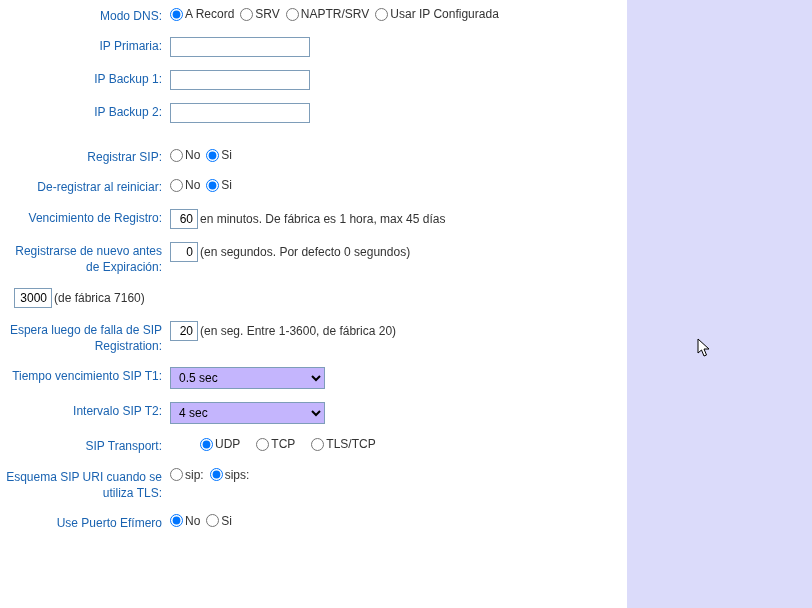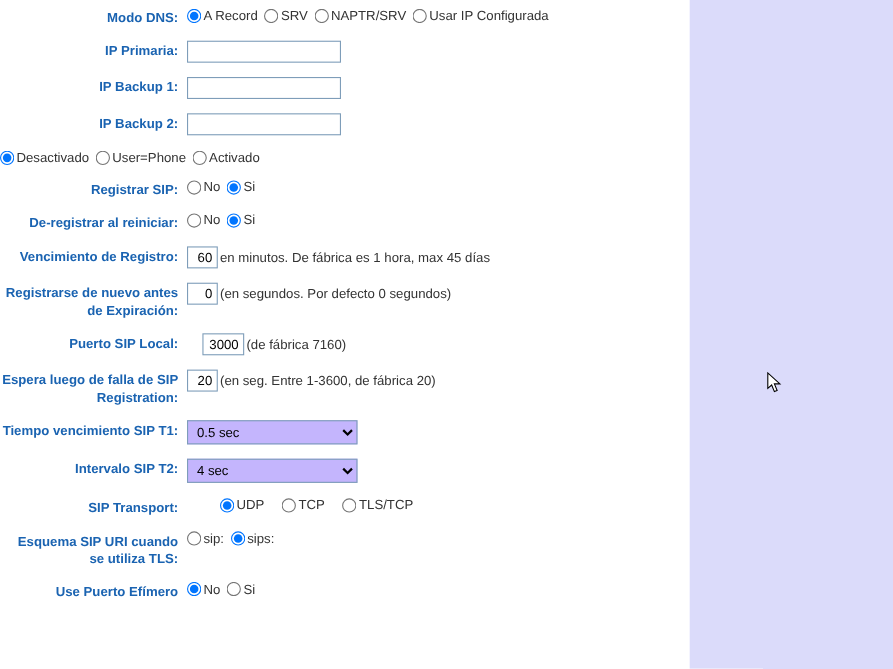--- a/index.html
+++ b/index.html
@@ -32,21 +32,21 @@
   .row {
     display: flex;
     align-items: flex-start;
     margin-bottom: 12px;
   }
   .label-cell {
     width: 170px;
     flex-shrink: 0;
     text-align: right;
     color: #1a63b1;
-    font-weight: bold;
+    font-weight: normal;
     padding-right: 8px;
     padding-top: 2px;
     line-height: 1.35;
   }
   .value-cell {
     flex: 1;
     display: flex;
     flex-wrap: wrap;
     align-items: center;
     gap: 3px 2px;
@@ -133,34 +133,20 @@
   </div>
 
   <div class="row">
     <div class="label-cell">IP Backup 2:</div>
     <div class="value-cell">
       <input type="text" class="wide-input" value="" style="">
     </div>
   </div>
 
   <div class="row">
-    <div class="value-cell">
-      <label>
-          <input type="radio" name="tel_uri" checked="" style="">
-          <span>Desactivado</span>
-        </label>
-      <label>
-          <input type="radio" name="tel_uri" style="">
-          <span>User=Phone</span>
-        </label>
-      <label>
-          <input type="radio" name="tel_uri" style="">
-          <span>Activado</span>
-        </label>
-    </div>
   </div>
 
   <div class="row">
     <div class="label-cell">Registrar SIP:</div>
     <div class="value-cell">
       <label>
           <input type="radio" name="registrar_sip" style="">
           <span>No</span>
         </label>
       <label>
@@ -194,21 +180,20 @@
 
   <div class="row">
     <div class="label-cell">Registrarse de nuevo antes de Expiración:</div>
     <div class="value-cell">
       <input type="text" class="small-input" value="0" style="">
       <span class="hint">(en segundos. Por defecto 0 segundos)</span>
     </div>
   </div>
 
   <div class="row">
-    <div class="label-cell">Puerto SIP Local:</div>
     <div class="value-cell">
       <input type="text" class="med-input" value="3000" style="">
       <span class="hint">(de fábrica 7160)</span>
     </div>
   </div>
 
   <div class="row">
     <div class="label-cell">Espera luego de falla de SIP Registration:</div>
     <div class="value-cell">
       <input type="text" class="small-input" value="20" style="">

